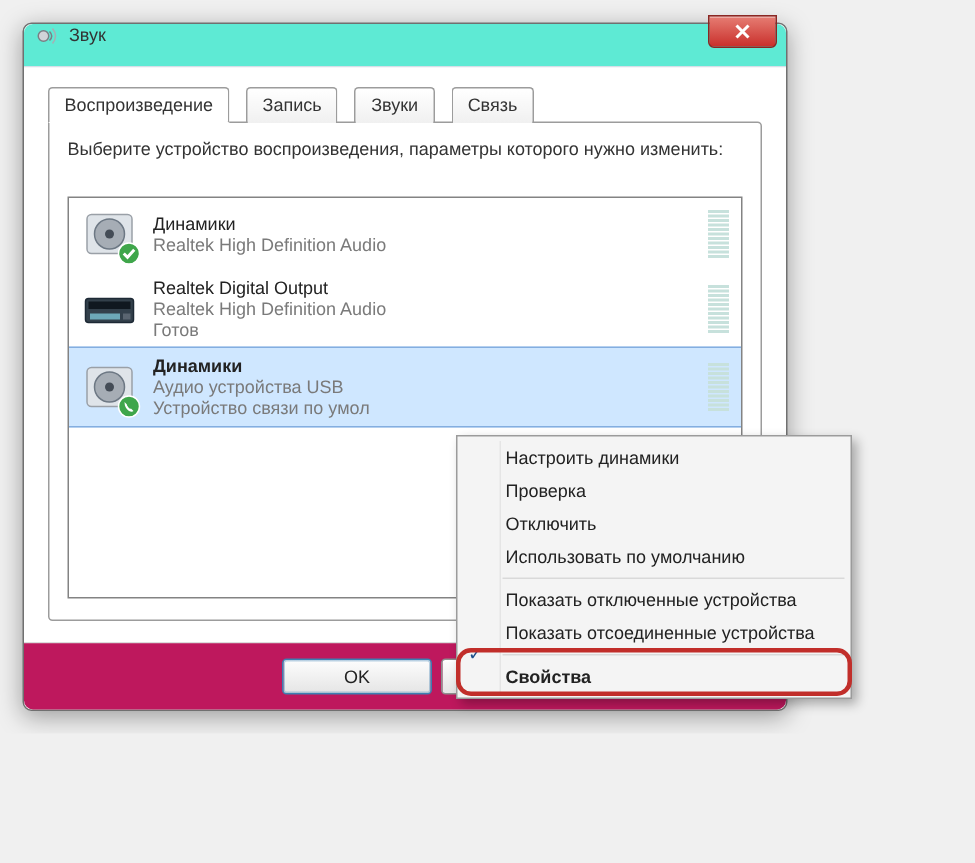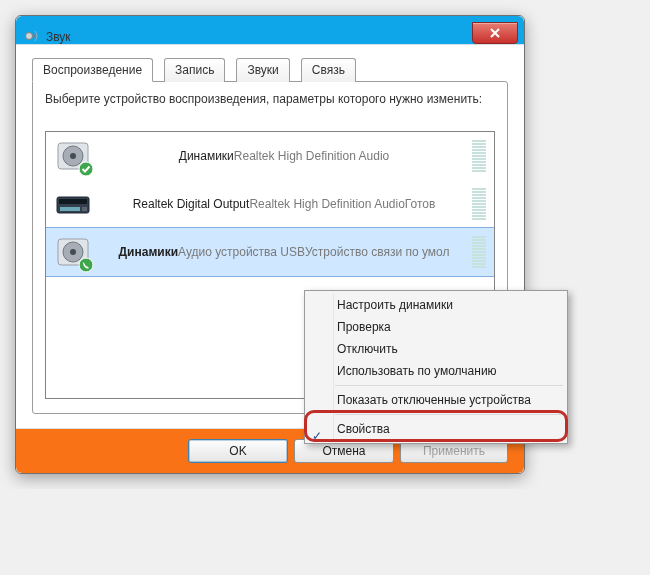--- a/index.html
+++ b/index.html
@@ -1,45 +1,45 @@
 <!DOCTYPE html>
 <html><head>
 <meta charset="utf-8">
 <style>
   body{margin:0;font-family:"Segoe UI",Tahoma,Arial,sans-serif;font-size:12px;background:#f0f0f0;color:#000;-webkit-font-smoothing:subpixel-antialiased}
   .win{position:relative;width:508px;margin:15px;border:1px solid #707070;border-radius:6px;background:#fff;box-shadow:0 4px 16px rgba(0,0,0,.35)}
-  .titlebar{height:28px;display:flex;align-items:flex-end;border-bottom:1px solid #d6dfe8;background:#0ea5e9;border-radius:6px 6px 0 0}
+  .titlebar{height:28px;display:flex;align-items:flex-start;border-bottom:1px solid #d6dfe8;background:#5eead4;border-radius:6px 6px 0 0}
   .sysicon{width:16px;height:16px;margin:0 6px 0 8px}
   .titletext{font-size:12px;color:#333}
   .closebtn{margin-left:auto;width:44px;height:20px;margin-right:6px;margin-top:-6px;border-radius:0 0 4px 4px;background:linear-gradient(#e67d73,#c9302c);border:1px solid #8a2723;display:flex;align-items:center;justify-content:center;box-shadow:inset 0 1px 0 rgba(255,255,255,.35)}
   .closebtn svg{stroke:#fff}
   .client{padding:12px 16px 14px 16px}
   .tabs{display:flex;gap:12px;position:relative;z-index:2}
   .tab{padding:4px 10px;border:1px solid #9c9c9c;background:linear-gradient(#fff,#f0f0f0);border-bottom:0;border-radius:3px 3px 0 0;position:relative;top:1px;margin-right:-1px;color:#333;font-size:12px}
   .tab.active{background:#fff;border-bottom:1px solid #fff;z-index:3}
   .tabpanel{border:1px solid #9c9c9c;padding:10px 12px 14px 12px;background:#fff;position:relative;z-index:1;border-radius:0 3px 3px 3px}
   .prompt{color:#333;line-height:15px;margin-bottom:24px}
   .list{border:1px solid #838383;height:266px;background:#fff;overflow:hidden}
   .row{display:flex;align-items:center;padding:5px 8px;border-bottom:0}
   .row.sel{background:#cfe7ff;border:1px solid #84aee0;margin:-1px}
   .devicon{width:38px;height:38px;margin-right:10px;position:relative;flex-shrink:0}
   .devicon svg{display:block}
   .badge{position:absolute;right:-2px;bottom:-2px;width:16px;height:16px}
-  .rowtext{display:flex;flex-direction:row;justify-content:center;flex:1;min-width:0}
+  .rowtext{display:flex;flex-direction:column;justify-content:center;flex:1;min-width:0}
   .rowtitle{font-weight:400;color:#222;font-size:12px}
   .row.sel .rowtitle{font-weight:700}
   .rowsub{color:#7a7a7a;font-size:12px;line-height:14px;white-space:nowrap;overflow:hidden;text-overflow:clip}
   .level{width:14px;flex-shrink:0;margin-left:6px}
   .bar{height:2px;background:#c7e1dc;margin-bottom:1px}
   .btnrow{display:flex;gap:6px;margin-top:10px}
   .spacer{flex:1}
   .btn{height:22px;padding:0 12px;border:1px solid #8e8f8f;border-radius:3px;background:linear-gradient(#fdfdfd,#e5e5e5);font-size:12px;color:#222;display:inline-flex;align-items:center;justify-content:center;box-shadow:inset 0 1px 0 #fff}
   .btn.disabled{color:#a3a3a3}
   .btn.default{border-color:#3c7fb1;box-shadow:inset 0 0 0 1px rgba(60,127,177,.35)}
-  .dlgbtns{height:44px;border-top:1px solid #dcdcdc;background:#f97316;display:flex;align-items:center;justify-content:flex-end;gap:6px;padding:0 16px;border-radius:0 0 6px 6px}
+  .dlgbtns{height:44px;border-top:1px solid #dcdcdc;background:#be185d;display:flex;align-items:center;justify-content:flex-end;gap:6px;padding:0 16px;border-radius:0 0 6px 6px}
   
   .ctx{position:absolute;left:288px;top:274px;width:258px;background:#f4f4f4;border:1px solid #9b9b9b;box-shadow:3px 3px 7px rgba(0,0,0,.3);padding:3px 2px;z-index:20}
   .ctx .mi{height:22px;display:flex;align-items:center;padding-left:30px;padding-right:12px;font-size:12px;color:#222;white-space:nowrap}
   .iconcol{position:absolute;left:2px;top:3px;bottom:3px;width:26px;border-right:1px solid #e5e5e5}
   .ctx .sep{height:0;margin:3px 2px 3px 28px;border-top:1px solid #d9d9d9}
   .ctx .check{position:absolute;left:7px;margin-top:-16px;color:#1d4e89}
   .ctx .hilite{position:relative}
   .redbox{position:absolute;left:-1px;right:-1px;bottom:1px;height:26px;border:3px solid #c12e2a;border-radius:10px;pointer-events:none}
 </style>
 </head>
@@ -184,19 +184,20 @@
   </div>
 
   <div class="ctx">
     <div class="iconcol"></div>
     <div class="mi">Настроить динамики</div>
     <div class="mi">Проверка</div>
     <div class="mi">Отключить</div>
     <div class="mi">Использовать по умолчанию</div>
     <div class="sep"></div>
     <div class="mi">Показать отключенные устройства</div>
+    <div class="mi">Показать отсоединенные устройства</div>
     <span class="check" style="top:154px">✓</span>
     <div class="sep"></div>
-    <div class="mi hilite" style="font-weight:400">Свойства</div>
+    <div class="mi hilite" style="font-weight:700">Свойства</div>
     <div class="redbox"></div>
   </div>
 
 </div>
 
 </body></html>

